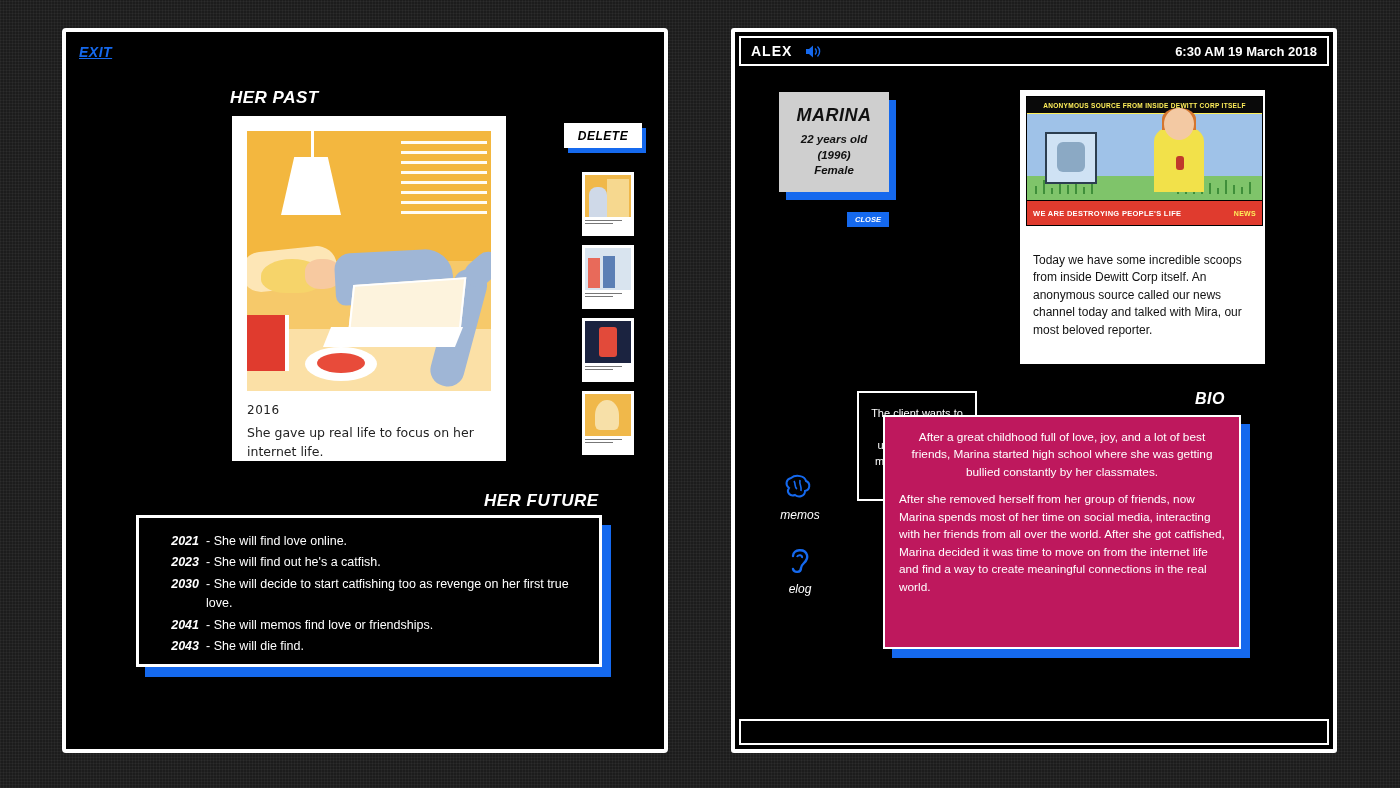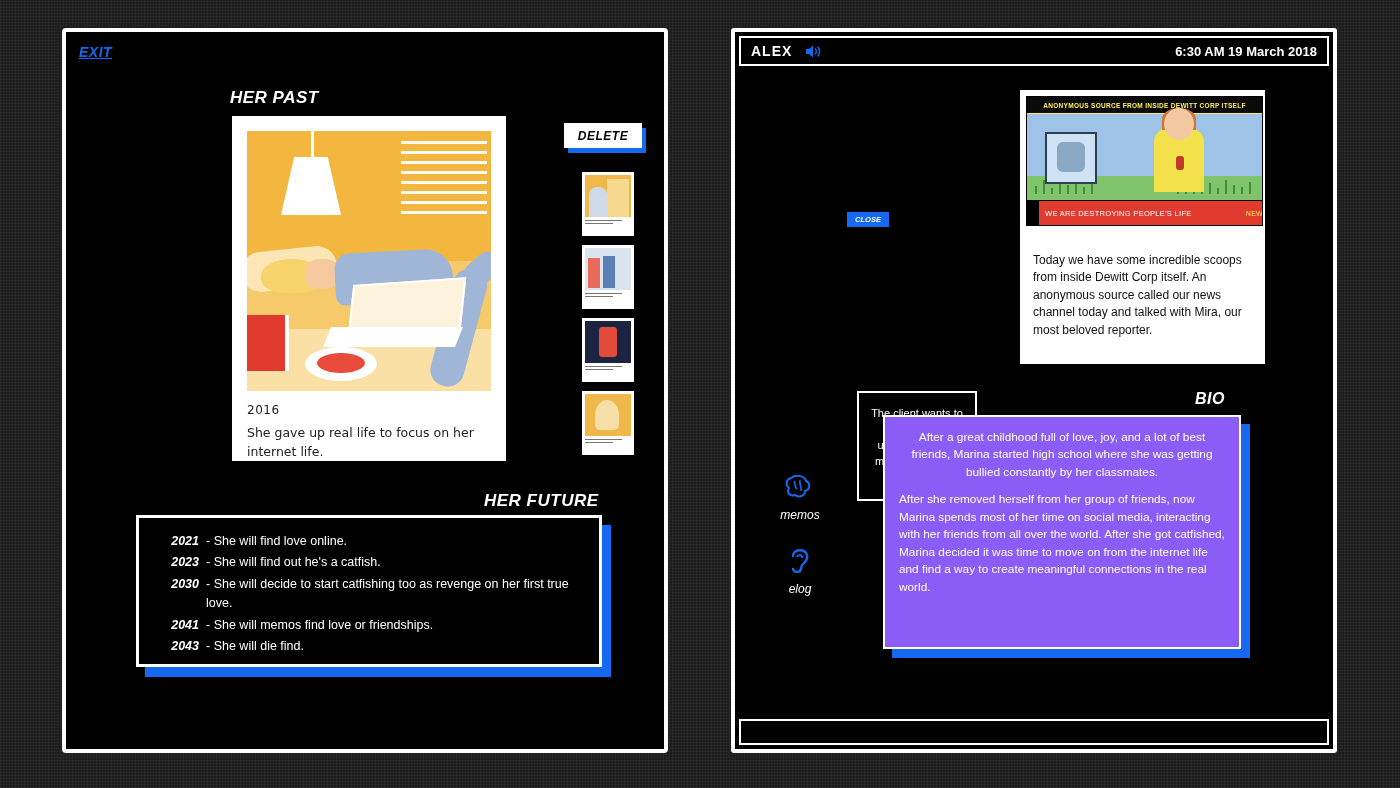--- a/index.html
+++ b/index.html
@@ -267,22 +267,22 @@
   .ns-floor { position:absolute; left:0; bottom:0; width:100%; height:24px; background:#7fc46a; }
   .ns-lines { position:absolute; left:0; bottom:6px; width:100%; height:16px; }
   .ns-lines i { position:absolute; bottom:0; width:2px; background:#3f8f3a; }
   .ns-person-body { position:absolute; right:58px; bottom:8px; width:50px; height:64px; background:#f2e14a; border-radius:14px 14px 0 0; }
   .ns-person-head { position:absolute; right:68px; bottom:60px; width:30px; height:32px; background:#f3c9a3; border-radius:50%; }
   .ns-person-hair { position:absolute; right:66px; bottom:70px; width:34px; height:22px; background:#d4762f; border-radius:50% 50% 0 0; }
   .ns-mic { position:absolute; right:78px; bottom:30px; width:8px; height:14px; background:#c0392b; border-radius:3px; }
   .ns-screen { position:absolute; left:18px; bottom:16px; width:52px; height:52px; background:#cfe2f4; border:2px solid #2c3e50; }
   .ns-screen::after { content:""; position:absolute; left:10px; top:8px; width:28px; height:30px; background:#8ba9c4; border-radius:6px; }
   .news-ticker {
-    position:absolute; left:12px; bottom:0; width:100%; height:24px; background:#e03b2e;
-    color:#fff; font-size:7.5px; font-weight:normal; display:flex; align-items:center; padding-left:6px;
+    position:absolute; left:0; bottom:0; width:100%; height:24px; background:#e03b2e;
+    color:#fff; font-size:7.5px; font-weight:bold; display:flex; align-items:center; padding-left:6px;
     letter-spacing:.3px;
     gap:37px;
   }
   .news-ticker .nt-logo { margin-left:auto; margin-right:6px; color:#ffef5a; font-size:7px; }
   .news-text {
     padding: 26px 7px 0 7px;
     font-size: 12px;
     line-height: 1.45;
     color: #111;
   }
@@ -307,21 +307,21 @@
     color: #fff;
     font-size: 16px;
     font-weight: bold;
     font-style: italic;
     letter-spacing: .5px;
   }
   .bio-card {
     position: absolute;
     left: 148px; top: 383px;
     width: 358px; height: 234px;
-    background: #8b5cf6;
+    background: #be185d;
     border: 2px solid #fff;
     box-shadow: 9px 9px 0 0 #1569ee;
     padding: 12px 14px;
     color: #fff;
     font-size: 11.8px;
     line-height: 1.48;
   }
   .bio-p1 { text-align: center; margin: 0 0 10px 0; }
   .bio-p2 { margin: 0; }
 
@@ -450,20 +450,26 @@
       <span class="speaker-icon">
         <svg width="18" height="15" viewBox="0 0 18 15">
           <path d="M2 5 H5 L9 1.5 V13.5 L5 10 H2 Z" fill="#1569ee"></path>
           <path d="M11 4.5 A4 4 0 0 1 11 10.5" stroke="#1569ee" stroke-width="1.4" fill="none"></path>
           <path d="M13.5 2.5 A7 7 0 0 1 13.5 12.5" stroke="#1569ee" stroke-width="1.4" fill="none"></path>
         </svg>
       </span>
       <span class="rp-time">6:30 AM 19 March 2018</span>
     </div>
 
+    <div class="marina-card">
+      <div class="marina-name">MARINA</div>
+      <div class="marina-meta">22 years old</div>
+      <div class="marina-meta">(1996)</div>
+      <div class="marina-meta">Female</div>
+    </div>
     <div class="close-btn">CLOSE</div>
 
     <div class="news-card">
       <div class="news-img">
         <div class="news-head">ANONYMOUS SOURCE FROM INSIDE DEWITT CORP ITSELF</div>
         <div class="news-scene">
           <div class="ns-floor"></div>
           <div class="ns-lines">
             <i style="left:8px;height:8px"></i>
               <i style="left:16px;height:14px"></i>

